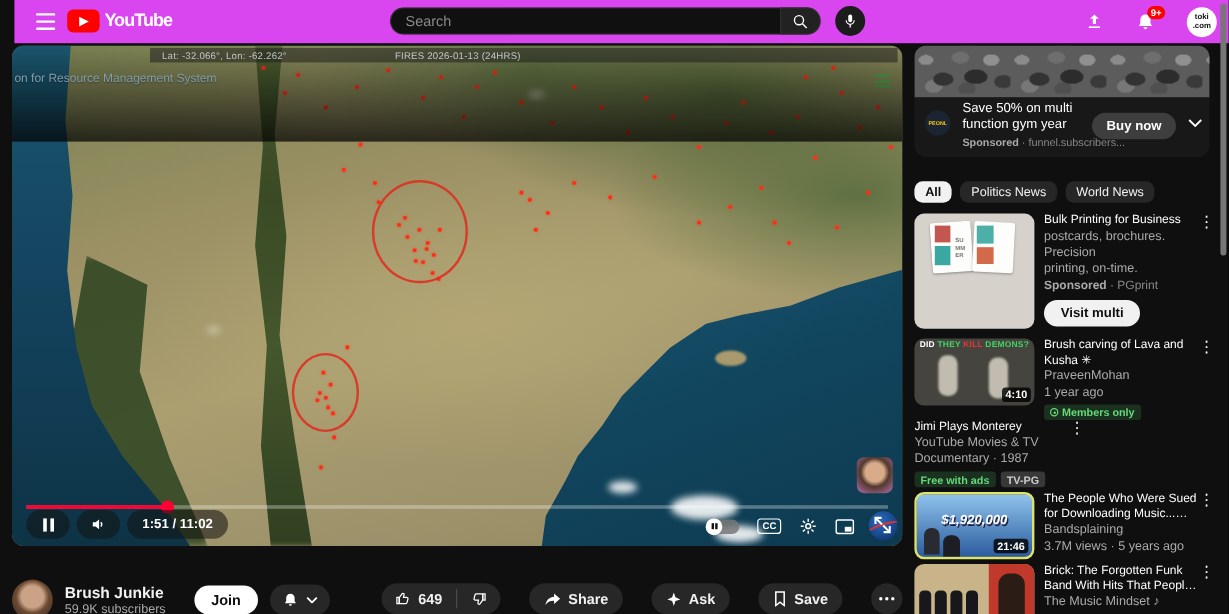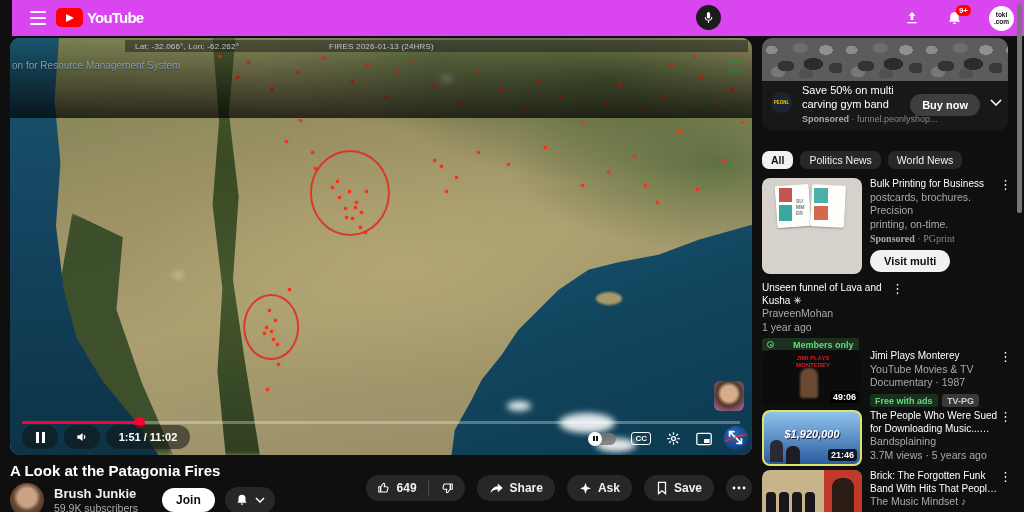--- a/index.html
+++ b/index.html
@@ -88,21 +88,21 @@
   .fsbtn { position:absolute; right:8px; bottom:9px; cursor:pointer; z-index:3;}
   
   .vtitle { position:absolute; left:10px; top:462px; font-size:15px; font-weight:700; color:#fff;}
   .channel-row { position:absolute; left:10px; top:483px; display:flex; align-items:center; gap:10px;}
   .ch-avatar { width:34px; height:34px; border-radius:50%; cursor:pointer;
     background:radial-gradient(circle at 50% 42%,#caa286 0 35%,#6b4a33 52%,#2e2420 100%);}
   .ch-name { font-size:13px; font-weight:700; line-height:1.2;}
   .ch-subs { font-size:10.5px; color:#aaa;}
   .join-btn { margin-left:14px; background:#fff; color:#0f0f0f; font-size:12px; font-weight:600; border-radius:14px; padding:5px 14px; cursor:pointer;}
   .bell-pill { background:#272727; border-radius:14px; height:26px; padding:0 10px; display:flex; align-items:center; gap:6px; cursor:pointer;}
-  .actions { position:absolute; top:475px; right:272px; display:flex; gap:12px; }
+  .actions { position:absolute; top:486px; right:272px; display:flex; gap:24px; }
   .act { background:#272727; border-radius:14px; height:26px; display:flex; align-items:center; gap:6px; padding:0 12px; font-size:12px; font-weight:600; color:#f1f1f1; cursor:pointer;}
   .like-group { background:#272727; border-radius:14px; height:26px; display:flex; align-items:center;}
   .like-group .seg { display:flex; align-items:center; gap:6px; padding:0 11px; font-size:12px; font-weight:600; cursor:pointer; height:100%;}
   .like-group .div { width:1px; height:16px; background:#4a4a4a;}
   .more-btn { width:26px; height:26px; border-radius:50%; background:#272727; display:flex; align-items:center; justify-content:center; cursor:pointer; letter-spacing:1px; font-weight:700;}
   
   .sidebar { position:absolute; left:762px; top:0; width:250px; }
   .ad-card { position:absolute; left:0; top:38px; width:246px; border-radius:10px; overflow:hidden; background:#181818;}
   .ad-img { height:43px; cursor:pointer;
     background:
@@ -126,28 +126,28 @@
   .chips { position:absolute; left:0; top:151px; display:flex; gap:7px;}
   .chip { background:#272727; color:#f1f1f1; font-size:10.5px; font-weight:500; padding:3px 9px; border-radius:7px; cursor:pointer; white-space:nowrap;}
   .chip.active { background:#f1f1f1; color:#0f0f0f; font-weight:600;}
   .vrow { position:absolute; left:0; width:250px; display:flex; gap:8px;}
   .thumb { position:relative; width:100px; height:56px; border-radius:8px; flex:none; overflow:hidden; cursor:pointer;}
   .dur { position:absolute; right:3px; bottom:3px; background:rgba(0,0,0,.8); color:#fff; font-size:9px; font-weight:600; padding:1px 3px; border-radius:3px;}
   .vmeta { position:relative; width:142px; }
   .vt { font-size:10px; font-weight:400; line-height:1.25; color:#fff; width:128px; display:-webkit-box; -webkit-line-clamp:2; -webkit-box-orient:vertical; overflow:hidden; cursor:pointer;}
   .vch, .vst { font-size:10.5px; color:#aaa; line-height:1.3;}
   .kebab { position:absolute; right:0; top:0; font-size:13px; color:#fff; cursor:pointer; line-height:1;}
-  .badge { display:inline-flex; align-items:center; gap:19px; font-size:9px; font-weight:600; padding:1.5px 5px; border-radius:3px; margin-top:3px;}
+  .badge { display:inline-flex; align-items:center; gap:3px; font-size:9px; font-weight:600; padding:1.5px 5px; border-radius:3px; margin-top:3px;}
   .badge.green { color:#66d97a; background:rgba(40,90,50,.45);}
   .badge.gray { color:#ccc; background:#383838;}
   .mo-dot { width:7px; height:7px; border:1.2px solid #66d97a; border-radius:50%; display:inline-block; position:relative;}
   .mo-dot:after{content:"";position:absolute;left:1.6px;top:1.6px;width:2.2px;height:2.2px;background:#66d97a;border-radius:50%;}
   .visit-btn { position:absolute; left:0; top:70px; background:#f1f1f1; color:#0f0f0f; font-size:11px; font-weight:600; padding:5px 14px; border-radius:14px; cursor:pointer; display:inline-block;}
   .desc { font-size:10.5px; color:#aaa; line-height:1.3; width:130px;}
-  .spon { font-size:10px; color:#888; margin-top:2px;font-family:Liberation Serif, serif;}
+  .spon { font-size:10px; color:#888; margin-top:2px;}
   .spon b { color:#aaa;}
   
   .th-print { background:#d6d2cb; }
   .th-print .page { position:absolute; background:#fdfdfb; width:34px; height:42px; top:7px; border-radius:2px; box-shadow:0 1px 2px rgba(0,0,0,.3);}
   .th-print .pl { left:14px; transform:rotate(-4deg);
      background:linear-gradient(#fdfdfb 0 0) , #fdfdfb;}
   .th-print .pr { left:49px; transform:rotate(3deg);}
   .th-print .ph1{position:absolute;left:17px;top:10px;width:13px;height:14px;background:#c2574f;}
   .th-print .ph2{position:absolute;left:17px;top:27px;width:13px;height:16px;background:#3aa7a0;}
   .th-print .ph3{position:absolute;left:52px;top:10px;width:14px;height:15px;background:#4db0a8;}
@@ -177,20 +177,31 @@
 
   <header class="topbar">
     <div class="hamburger">
         <span></span>
         <span></span>
         <span></span>
       </div>
     <div class="yt-logo">
       <span class="yt-badge"></span>
       <span class="yt-word">YouTube</span>
+    </div>
+    <div class="searchwrap">
+      <div class="searchbox">
+        <input placeholder="Search" style="">
+      </div>
+      <div class="searchbtn">
+        <svg class="ic" width="14" height="14" viewBox="0 0 24 24" fill="none" stroke="#fff" stroke-width="2">
+            <circle cx="10" cy="10" r="6.5"></circle>
+            <line x1="15" y1="15" x2="21" y2="21"></line>
+          </svg>
+      </div>
     </div>
     <div class="micbtn">
       <svg class="ic" width="13" height="13" viewBox="0 0 24 24" fill="#fff">
           <rect x="9" y="2" width="6" height="12" rx="3"></rect>
           <path d="M5 11a7 7 0 0 0 14 0h-1.8a5.2 5.2 0 0 1-10.4 0z"></path>
           <rect x="11" y="18" width="2" height="4"></rect>
         </svg>
     </div>
     <div class="tb-right">
       <div class="iconbtn">
@@ -362,21 +373,20 @@
     <div class="nasa">
         <i></i>
       </div>
     <div class="fsbtn">
       <svg class="ic" width="17" height="17" viewBox="0 0 20 20" fill="none" stroke="#fff" stroke-width="2">
           <path d="M3 9V3h6M3 3l6.5 6.5M17 11v6h-6M17 17l-6.5-6.5"></path>
         </svg>
     </div>
   </div>
 
-  <div class="vtitle">A Look at the Patagonia Fires</div>
 
   <div class="channel-row">
     <div class="ch-avatar"></div>
     <div>
       <div class="ch-name">Brush Junkie</div>
       <div class="ch-subs">59.9K subscribers</div>
     </div>
     <div class="join-btn">Join</div>
     <div class="bell-pill">
       <svg class="ic" width="14" height="14" viewBox="0 0 24 24" fill="#fff">
@@ -432,25 +442,25 @@
   </div>
 
   <aside class="sidebar">
 
     <div class="ad-card">
       <div class="ad-img"></div>
       <div class="ad-body">
         <div class="ad-logo">PEONL</div>
         <div class="ad-head">
           <div>Save 50% on multi</div>
-          <div>carving gym band</div>
+          <div>function gym year</div>
         </div>
         <div class="ad-sponsored">
           <b>Sponsored</b>
-          · <span>funnel.peonlyshop...</span>
+          · <span>funnel.subscribers...</span>
         </div>
         <div class="buy-btn">Buy now</div>
         <div class="ad-chev">
           <svg class="ic" width="12" height="7" viewBox="0 0 12 7" fill="none" stroke="#fff" stroke-width="1.6">
               <path d="M1 1l5 5 5-5"></path>
             </svg>
         </div>
       </div>
     </div>
 
@@ -481,39 +491,44 @@
         <div class="spon">
           <b>Sponsored</b>
           · <span>PGprint</span>
         </div>
         <div class="visit-btn" style="top:72px;">Visit multi</div>
         <span class="kebab">⋮</span>
       </div>
     </div>
 
     <div class="vrow" style="top:282px;">
+      <div class="thumb th-carve">
+        <span class="fig" style="left:20px;top:14px;"></span>
+        <span class="fig" style="left:62px;top:16px;"></span>
+        <span class="cap">
+          <span class="w">DID</span>
+          <span class="g">THEY</span>
+          <span class="r">KILL</span>
+          <span class="g">DEMONS?</span>
+        </span>
+        <span class="dur">4:10</span>
+      </div>
       <div class="vmeta">
-        <div class="vt">Unseen funnel of Lava and Kusha ✳</div>
+        <div class="vt">Brush carving of Lava and Kusha ✳</div>
         <div class="vch">PraveenMohan</div>
         <div class="vst">1 year ago</div>
         <span class="badge green">
             <span class="mo-dot"></span>
             <span>Members only</span>
           </span>
         <span class="kebab">⋮</span>
       </div>
     </div>
 
     <div class="vrow" style="top:350px;">
-      <div class="thumb th-jimi">
-        <span class="cap" style="white-space:pre-line;">JIMI PLAYS
-MONTEREY</span>
-        <span class="fig"></span>
-        <span class="dur">49:06</span>
-      </div>
       <div class="vmeta">
         <div class="vt">Jimi Plays Monterey</div>
         <div class="vch">YouTube Movies &amp; TV</div>
         <div class="vst">Documentary · 1987</div>
         <span class="badge green">Free with ads</span>
         <span class="badge gray">TV-PG</span>
         <span class="kebab">⋮</span>
       </div>
     </div>
 

